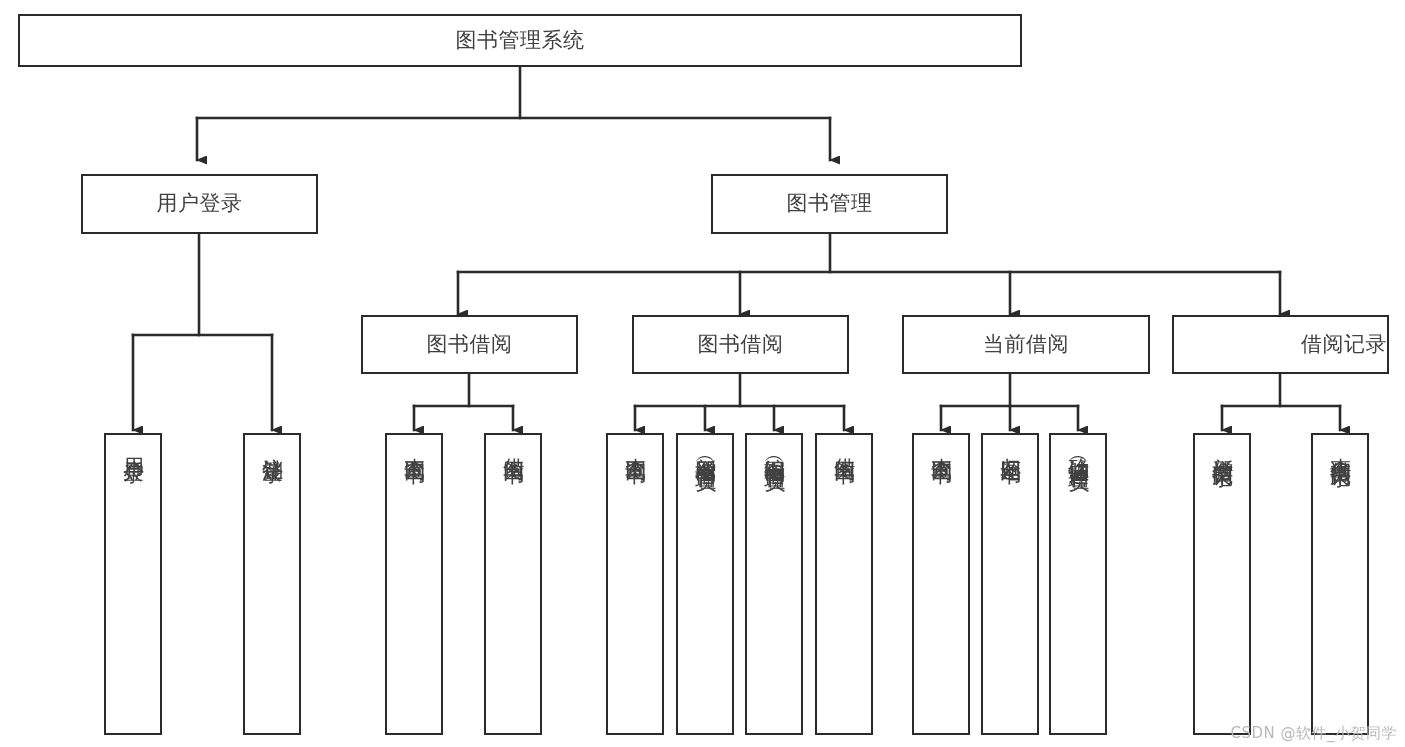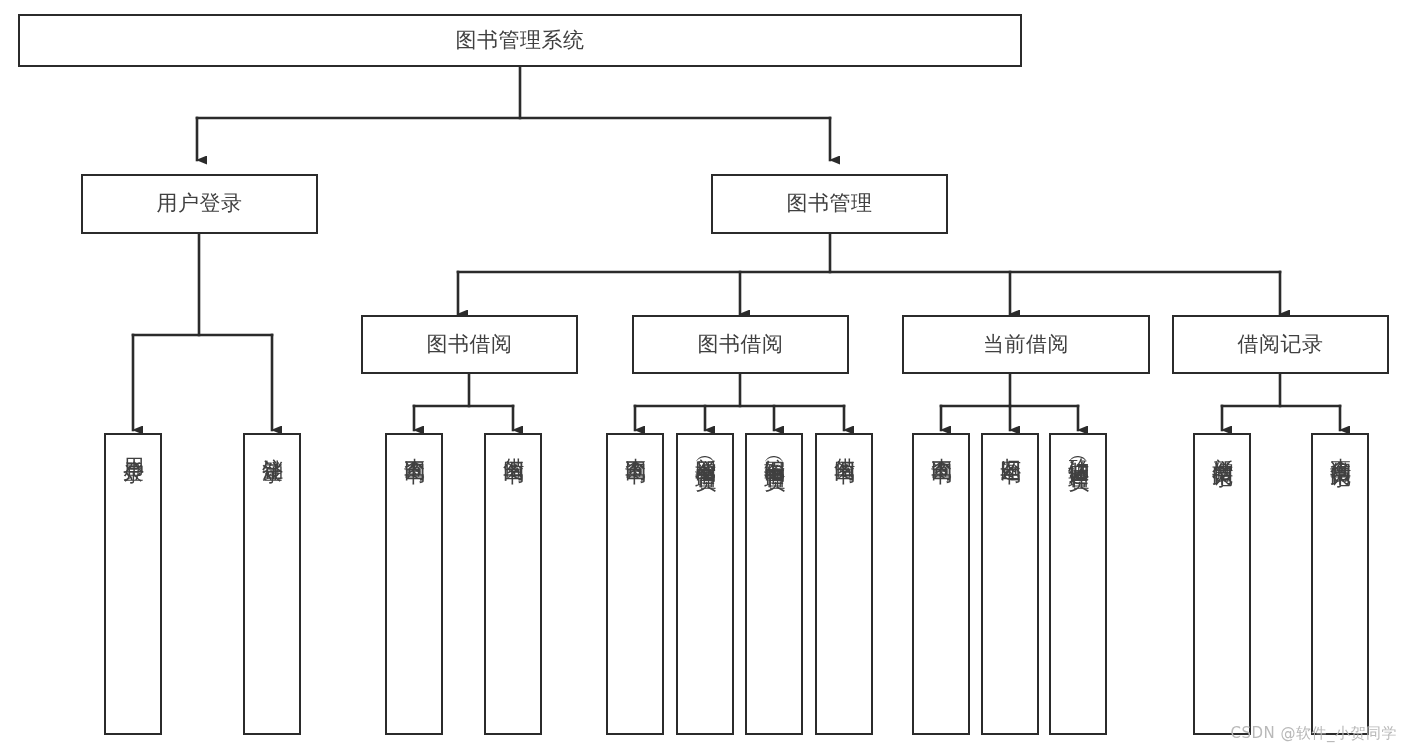--- a/index.html
+++ b/index.html
@@ -139,21 +139,21 @@
 
   <div class="node node-h" style="left:361px; top:315px; width:217px; height:59px;">
     <span>图书借阅</span>
   </div>
   <div class="node node-h" style="left:632px; top:315px; width:217px; height:59px;">
     <span>图书借阅</span>
   </div>
   <div class="node node-h" style="left:902px; top:315px; width:248px; height:59px;">
     <span>当前借阅</span>
   </div>
-  <div class="node node-h" style="left:1172px; top:315px; width:217px; height:59px;">
+  <div class="node node-h" style="left:1172px; top:315px; width:217px; height:59px;justify-content:flex-end;">
     <span>借阅记录</span>
   </div>
 
   <div class="node node-v" style="left:104px; top:433px; width:58px; height:302px;">
     <span class="vtext">用户登录</span>
   </div>
   <div class="node node-v" style="left:243px; top:433px; width:58px; height:302px;">
     <span class="vtext">注销登录</span>
   </div>
 

